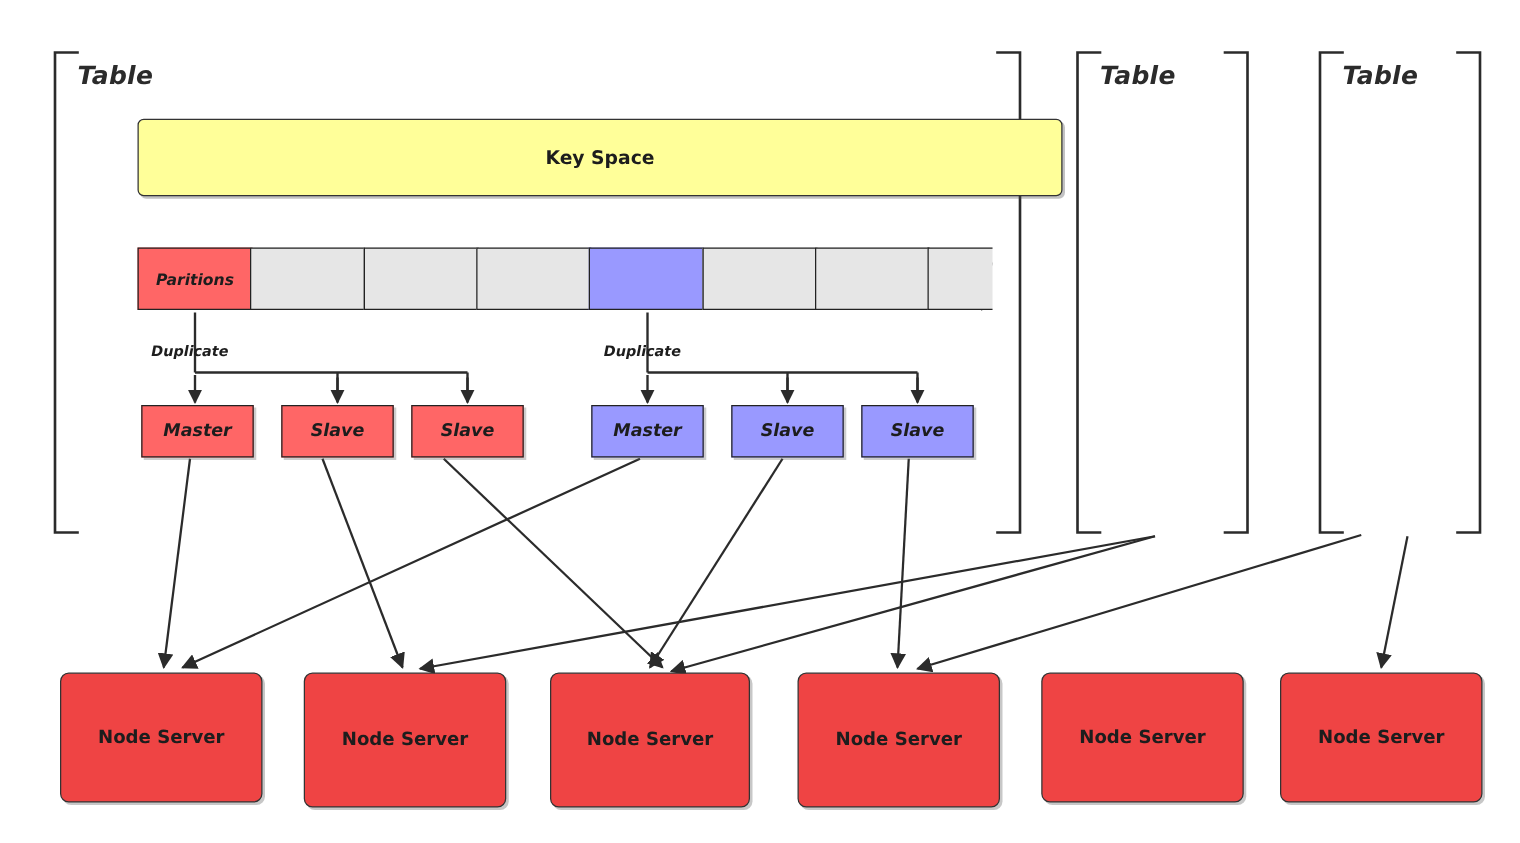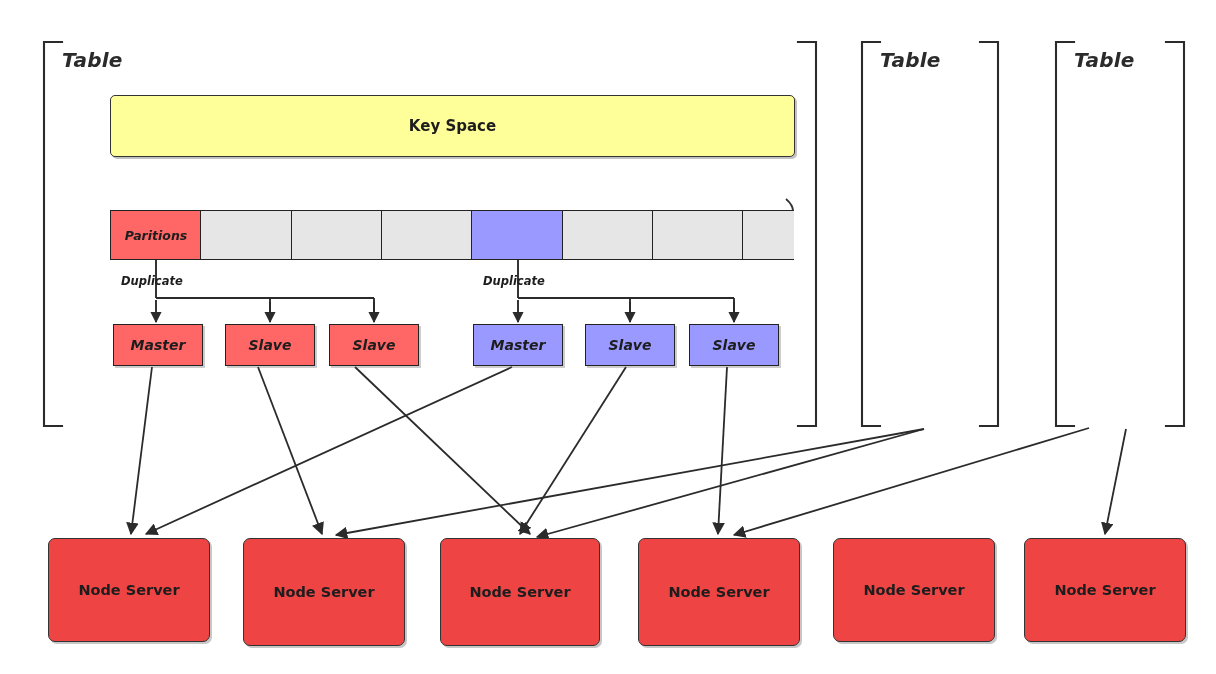--- a/index.html
+++ b/index.html
@@ -56,21 +56,20 @@
     font-weight: bold;
     font-size: 15px;
     color: #1d1d1d;
   }
 
   
   .partition-strip {
     position: absolute;
     display: flex;
     box-sizing: border-box;
-    margin-top: 12px;
   }
   .pcell {
     box-sizing: border-box;
     border: 1.7px solid #222222;
     margin-left: -1.7px;
     display: flex;
     align-items: center;
     justify-content: center;
     font-style: italic;
     font-weight: bold;
@@ -197,21 +196,21 @@
       <path d="M 1089 428 L 734 535"></path>
 
       <path d="M 1126 429 L 1105 534"></path>
     </g>
   </svg>
 
   <div class="bracket-label" style="left:62px; top:48px;">Table</div>
   <div class="bracket-label" style="left:880px; top:48px;">Table</div>
   <div class="bracket-label" style="left:1074px; top:48px;">Table</div>
 
-  <div class="node keyspace" style="left:110px; top:95px; width:685px; height:62px;">Key Space</div>
+  <div class="node keyspace" style="left:110px; top:95px; width:740px; height:62px;">Key Space</div>
 
   <div class="partition-strip" style="left:110px; top:198px; height:50px;">
     <div class="pcell red" style="width:92px; height:50px;">Paritions</div>
     <div class="pcell grey" style="width:92px; height:50px;"></div>
     <div class="pcell grey" style="width:92px; height:50px;"></div>
     <div class="pcell grey" style="width:92px; height:50px;"></div>
     <div class="pcell blue" style="width:92px; height:50px;"></div>
     <div class="pcell grey" style="width:92px; height:50px;"></div>
     <div class="pcell grey" style="width:92px; height:50px;"></div>
     <div class="pcell grey torn" style="width:52px; height:50px;"></div>

